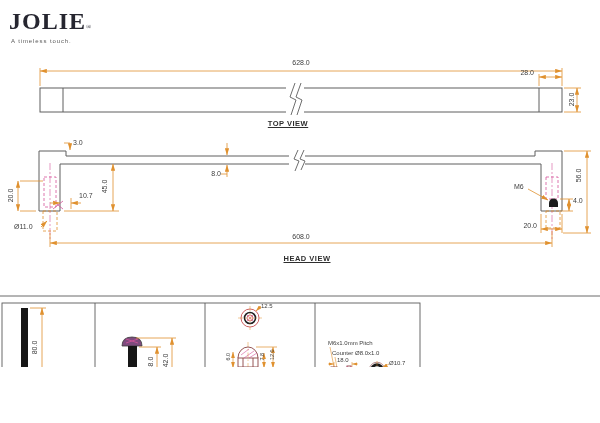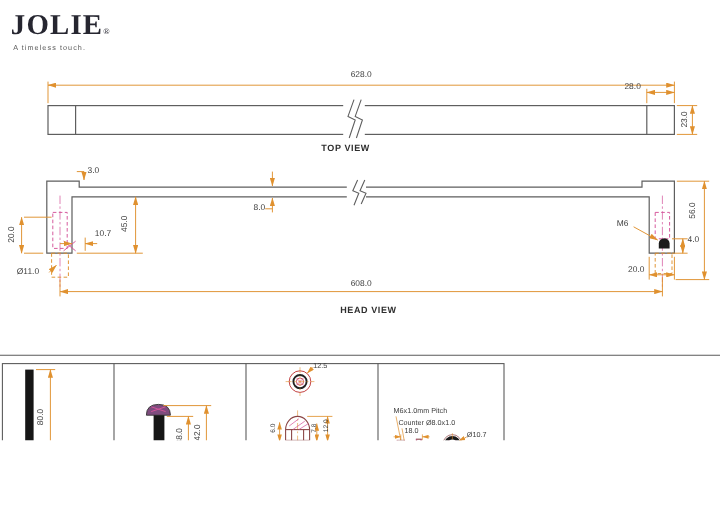--- a/index.html
+++ b/index.html
@@ -5,21 +5,21 @@
   html,body{margin:0;padding:0;background:#fff;}
   #canvas{position:relative;width:600px;height:367px;background:#fff;overflow:hidden;
           font-family:"Liberation Sans",sans-serif;}
   svg{position:absolute;left:0;top:0;}
   .t{position:absolute;font-size:7px;color:#3d3d3d;white-space:nowrap;line-height:1;}
   .c{text-align:center;}
   .r{text-align:right;}
   .rot{transform:rotate(-90deg);transform-origin:center;}
   .s6{font-size:6px;}
   .s55{font-size:5.5px;}
-  .vlabel{font-size:7.5px;color:#2e2e2e;letter-spacing:.5px;font-weight:bold;}
+  .vlabel{font-size:7.5px;color:#2e2e2e;text-decoration:underline;letter-spacing:.5px;font-weight:bold;}
   .dtitle{font-size:6.5px;color:#2e2e2e;text-decoration:underline;font-weight:bold;}
   #logo{position:absolute;left:9px;top:8px;font-family:"Liberation Serif",serif;
         font-weight:bold;font-size:24px;letter-spacing:1px;color:#262630;}
   #logo .reg{font-size:7px;font-weight:normal;vertical-align:baseline;}
   #tagline{position:absolute;left:11px;top:38px;font-size:6px;letter-spacing:.9px;color:#5a5a5a;}
 </style>
 </head>
 <body>
 
 <div id="canvas">

